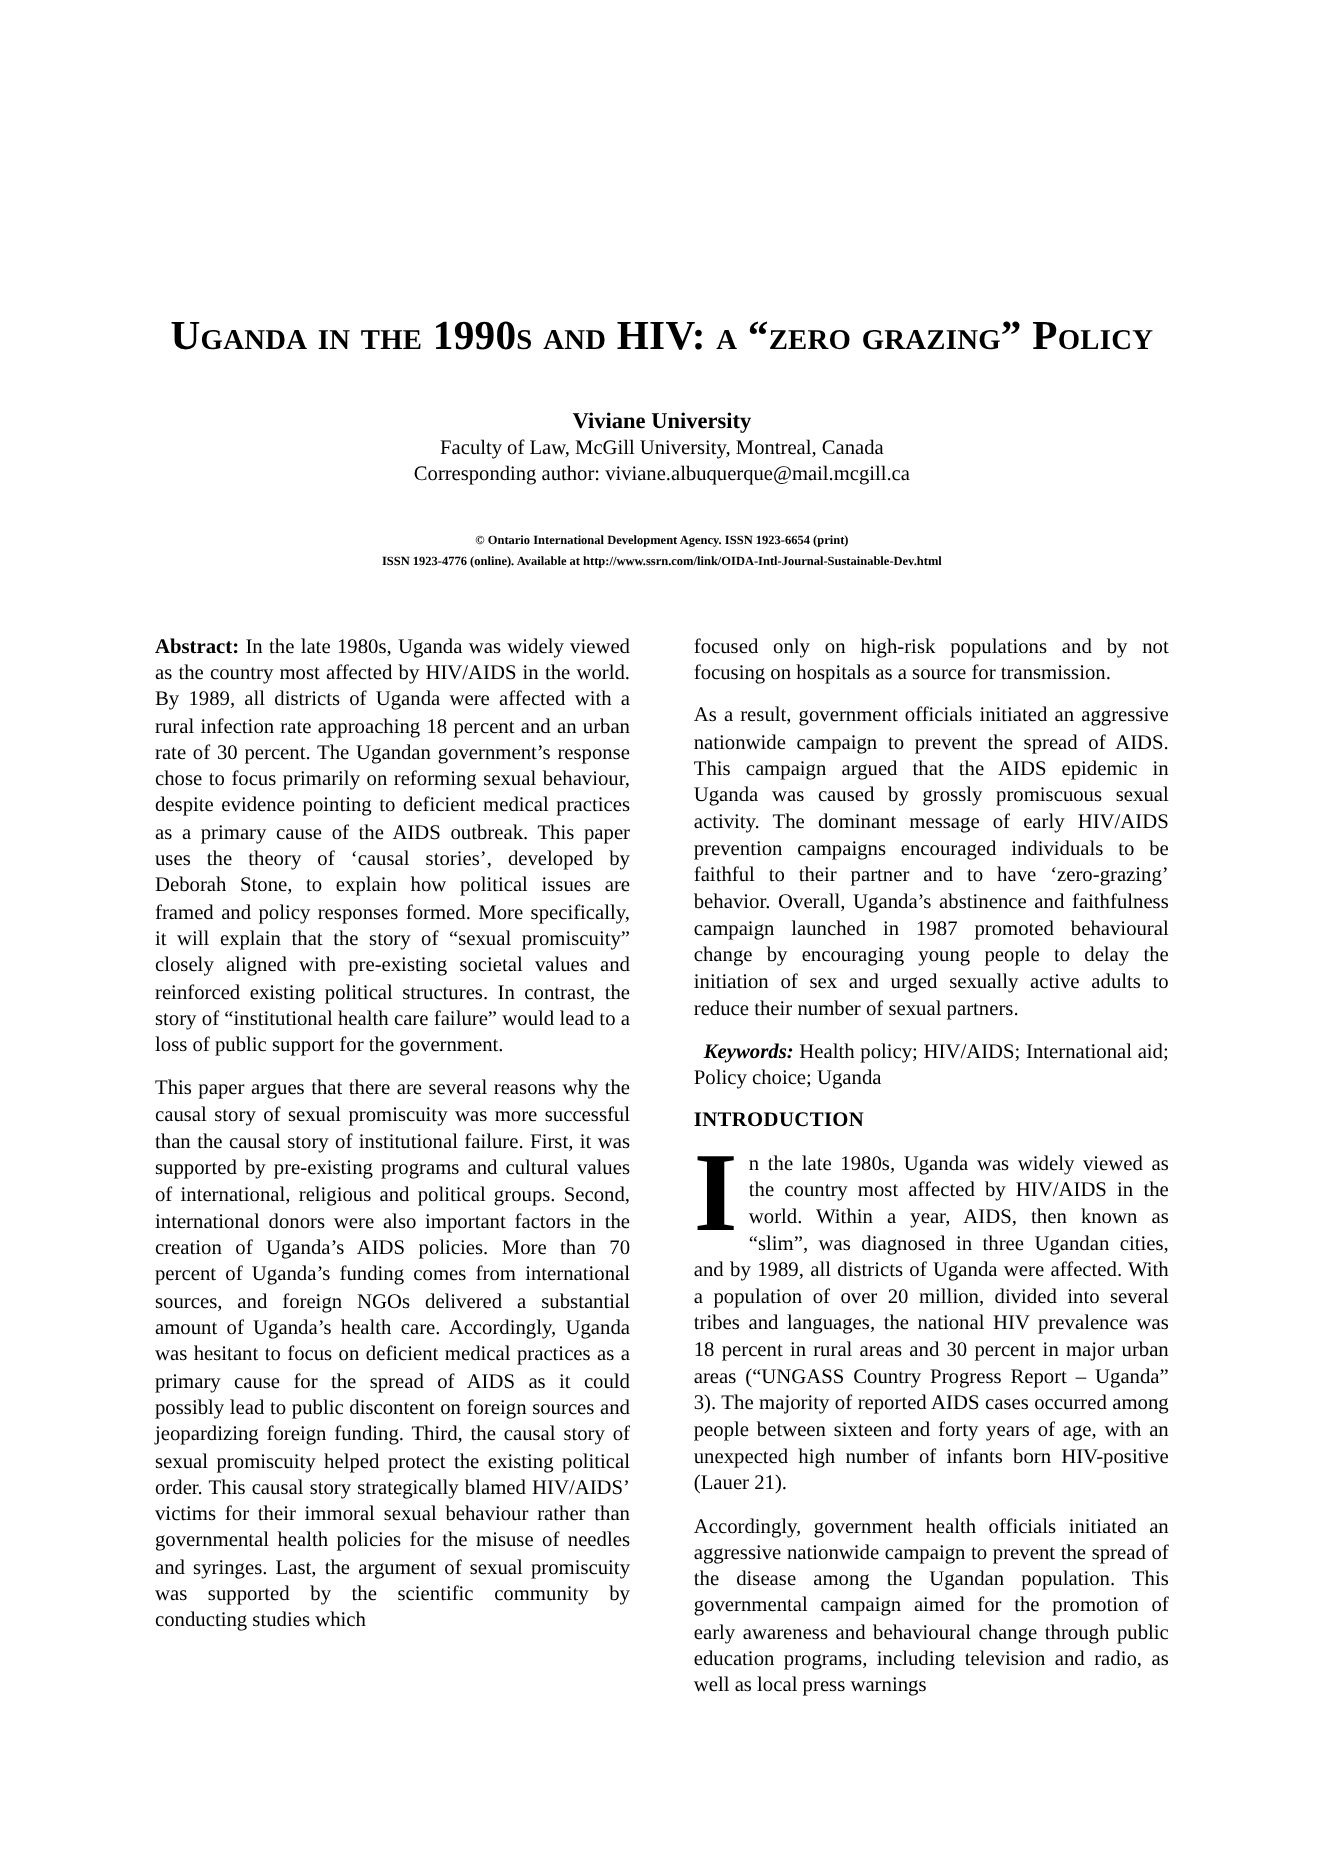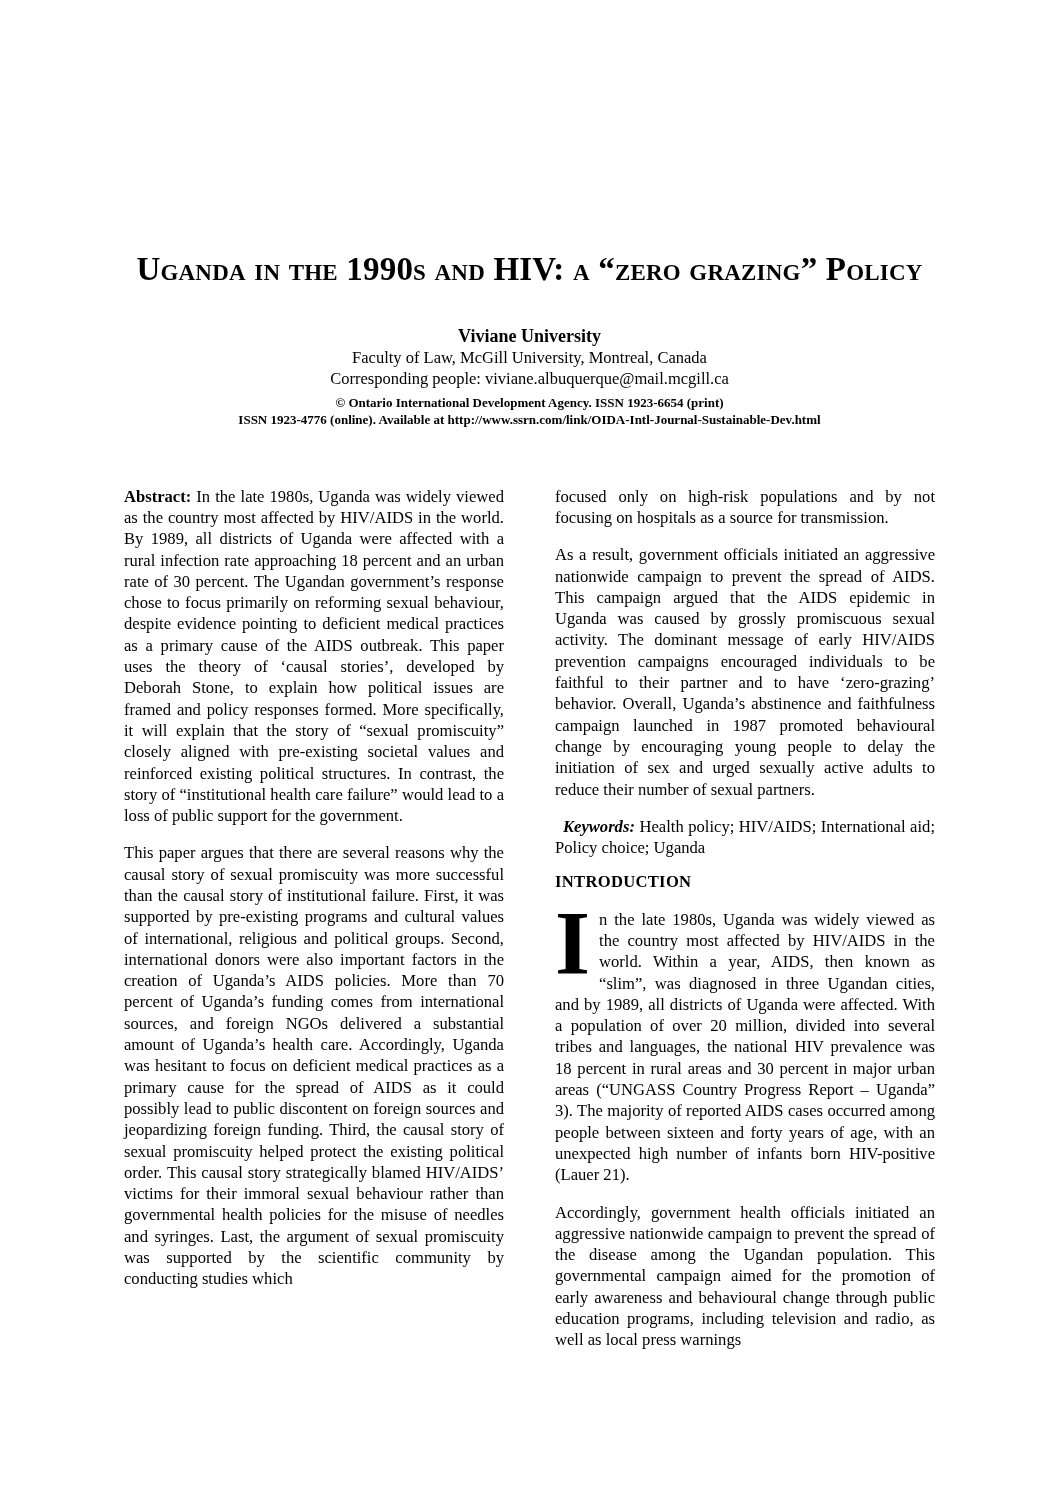--- a/index.html
+++ b/index.html
@@ -36,40 +36,40 @@
   .author-name {
     font-size: 18px;
     font-weight: bold;
     line-height: 22px;
   }
   .author-line {
     font-size: 16.5px;
     line-height: 21px;
   }
   .imprint {
-    margin-top: 5px;
+    margin-top: 35px;
     text-align: center;
-    font-size: 13px;
+    font-size: 10px;
     font-weight: bold;
     line-height: 17.5px;
   }
   .columns {
     margin-top: 41px;
     display: flex;
     gap: 51px;
   }
   .col {
     width: 380px;
     flex: 0 0 380px;
     text-align: justify;
     font-size: 16.6px;
     line-height: 21.3px;
   }
   .para {
-    margin: 16px 0 13px 0;
+    margin: 6px 0 13px 0;
   }
   .para.keywords {
     text-indent: 8px;
   }
   .kw-label {
     font-weight: bold;
     font-style: italic;
   }
   .abs-label {
     font-weight: bold;
@@ -91,21 +91,21 @@
 </head>
 <body>
 
 <div class="page">
 
   <h1 class="title">Uganda in the 1990s and HIV: a “zero grazing” Policy</h1>
 
   <div class="author-block">
     <div class="author-name">Viviane University</div>
     <div class="author-line">Faculty of Law, McGill University, Montreal, Canada</div>
-    <div class="author-line">Corresponding people: viviane.albuquerque@mail.mcgill.ca</div>
+    <div class="author-line">Corresponding author: viviane.albuquerque@mail.mcgill.ca</div>
   </div>
 
   <div class="imprint">
     <div>© Ontario International Development Agency. ISSN 1923-6654 (print)</div>
     <div>ISSN 1923-4776 (online). Available at http://www.ssrn.com/link/OIDA-Intl-Journal-Sustainable-Dev.html</div>
   </div>
 
   <div class="columns">
 
     <div class="col">

